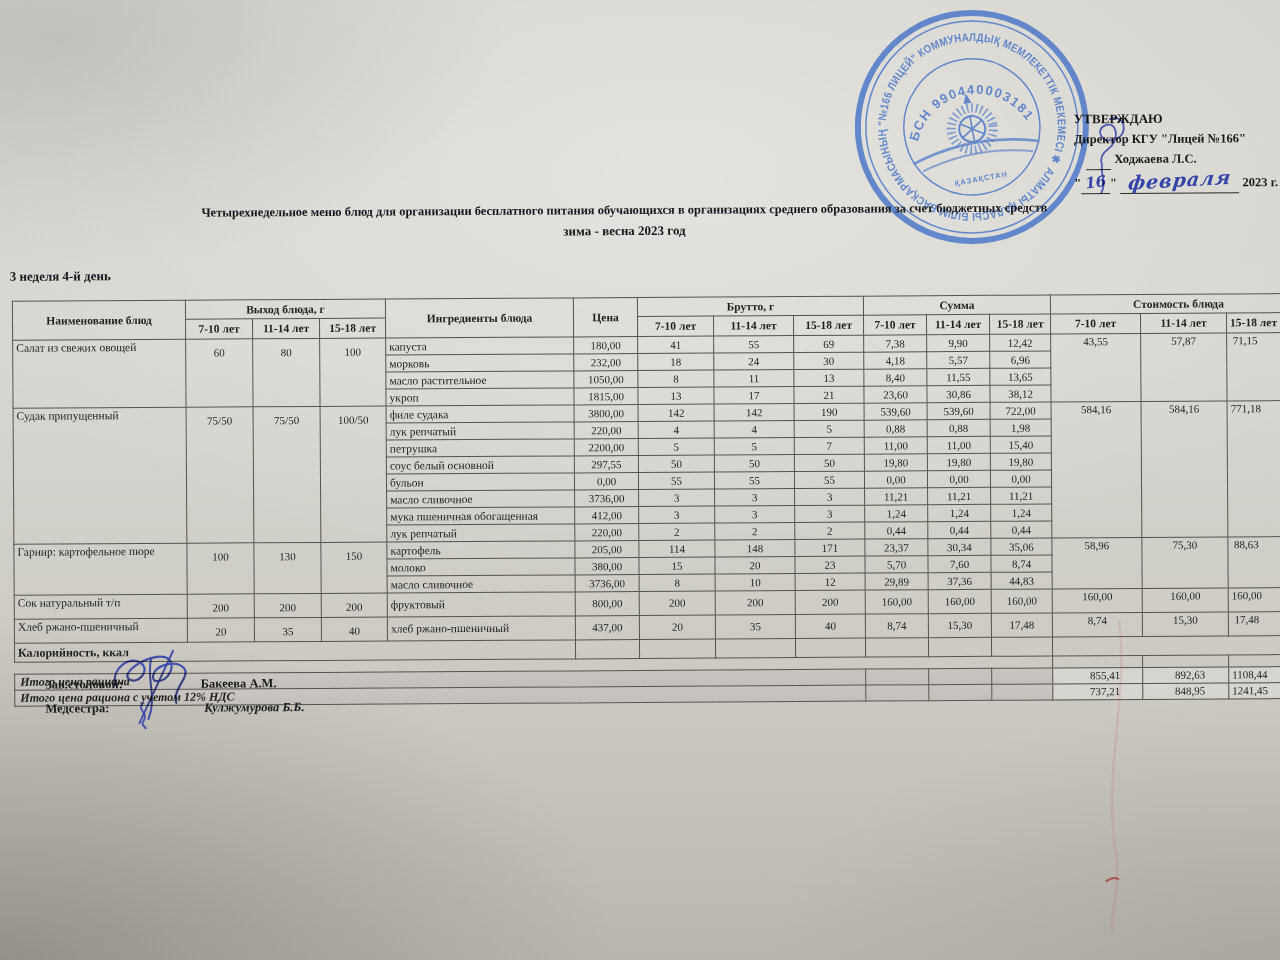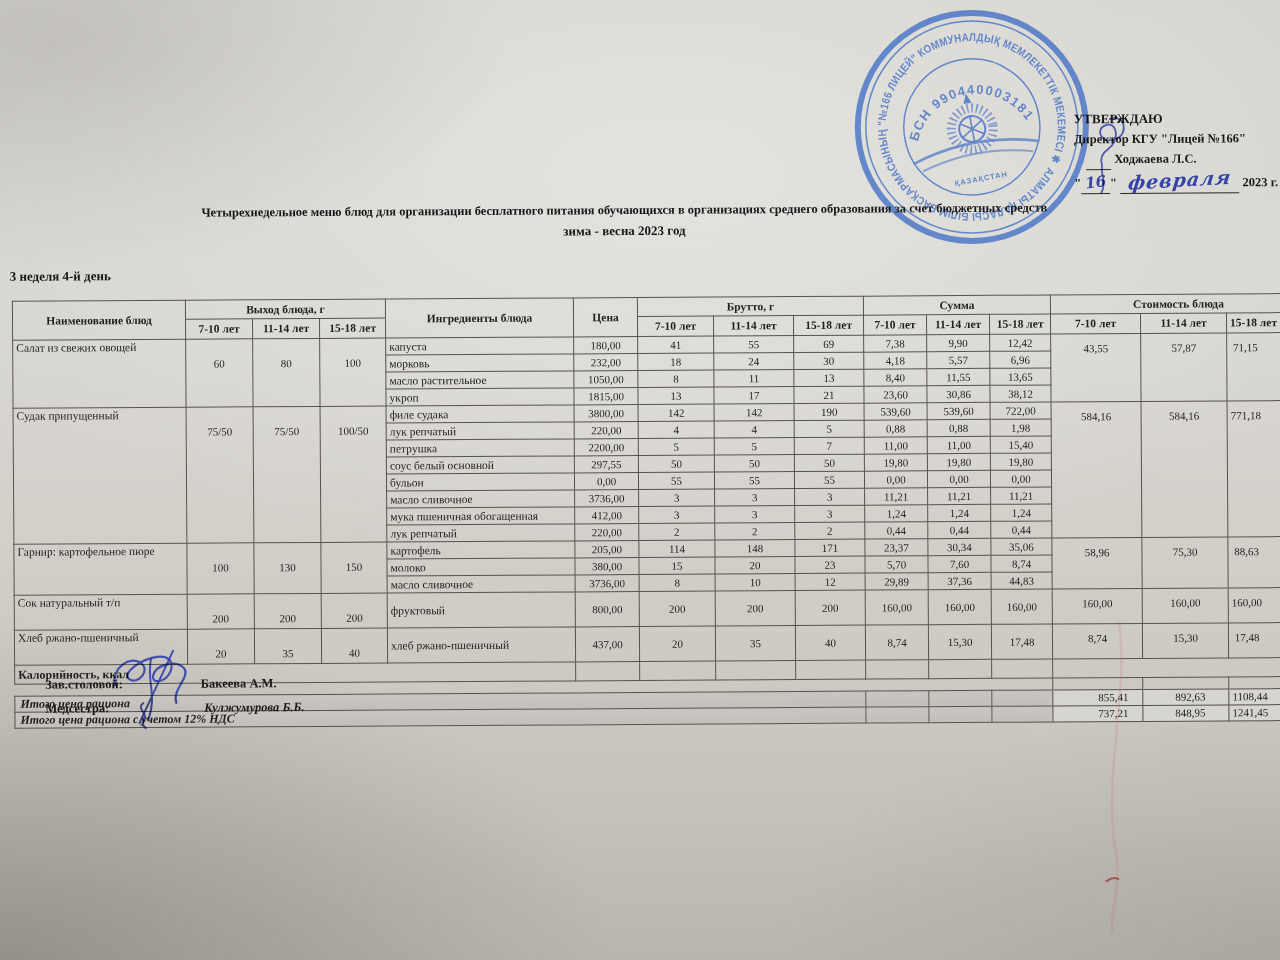--- a/index.html
+++ b/index.html
@@ -28,31 +28,31 @@
   .title{position:absolute;left:0;top:217px;width:1280px;text-align:center;font-weight:bold;font-size:12.5px;color:#17161a;}
   .title .t2{margin-top:5px;font-size:13px;}
   .daylabel{position:absolute;left:25px;top:279px;font-weight:bold;font-size:13px;color:#16151a;}
 
   
   .t{position:absolute;left:27px;top:311px;border-collapse:collapse;table-layout:fixed;width:1294px;font-size:11px;color:#201f1c;}
   .t td{border:1px solid #56544e;padding:0 3px;height:16px;line-height:13px;text-align:center;vertical-align:middle;white-space:nowrap;overflow:hidden;}
   .t .hd td{font-weight:bold;font-size:11.5px;}
   .t td.nm{text-align:left;vertical-align:top;font-size:11.5px;padding-top:1px;}
   .t td.ing{text-align:left;font-size:11.5px;}
-  .t td.out{vertical-align:top;padding-top:18px;}
-  .t td.cc{vertical-align:top;padding-top:8px;}
+  .t td.out{vertical-align:top;padding-top:7px;}
+  .t td.cc{vertical-align:top;padding-top:1px;}
   .t td.last{padding-right:46px;}
   .t tr.kcal-row td{height:18px;}
   .t td.kcal{ text-align:left;font-weight:bold;font-size:12px;}
   .t tr.gap td{border:none;height:11px;background:transparent;}
   .t tr.gap td.side{border-left:1px solid #56544e;border-right:1px solid #56544e;}
   .t tr.total td{background:linear-gradient(180deg,#c9c6c1,#c3c0bb);height:15px;}
   .t tr.total td.tv{background:#d7d5d0;text-align:right;}
   .t td.t-label{text-align:left;font-style:italic;font-weight:bold;font-size:12px;padding-left:5px;}
-  .t td.pr1{padding-right:14px;}
+  .t td.pr1{padding-right:22px;}
   .t td.pr2{padding-right:23px;}
   .t td.pr3{padding-right:46px;}
 
   
   .footer{position:absolute;left:58px;top:688px;font-weight:bold;font-size:12.5px;color:#1b1a18;}
   .footer .row{height:24px;}
   .footer .name{display:inline-block;margin-left:78px;}
   .footer .name2{display:inline-block;margin-left:95px;font-style:italic;}
 
   

